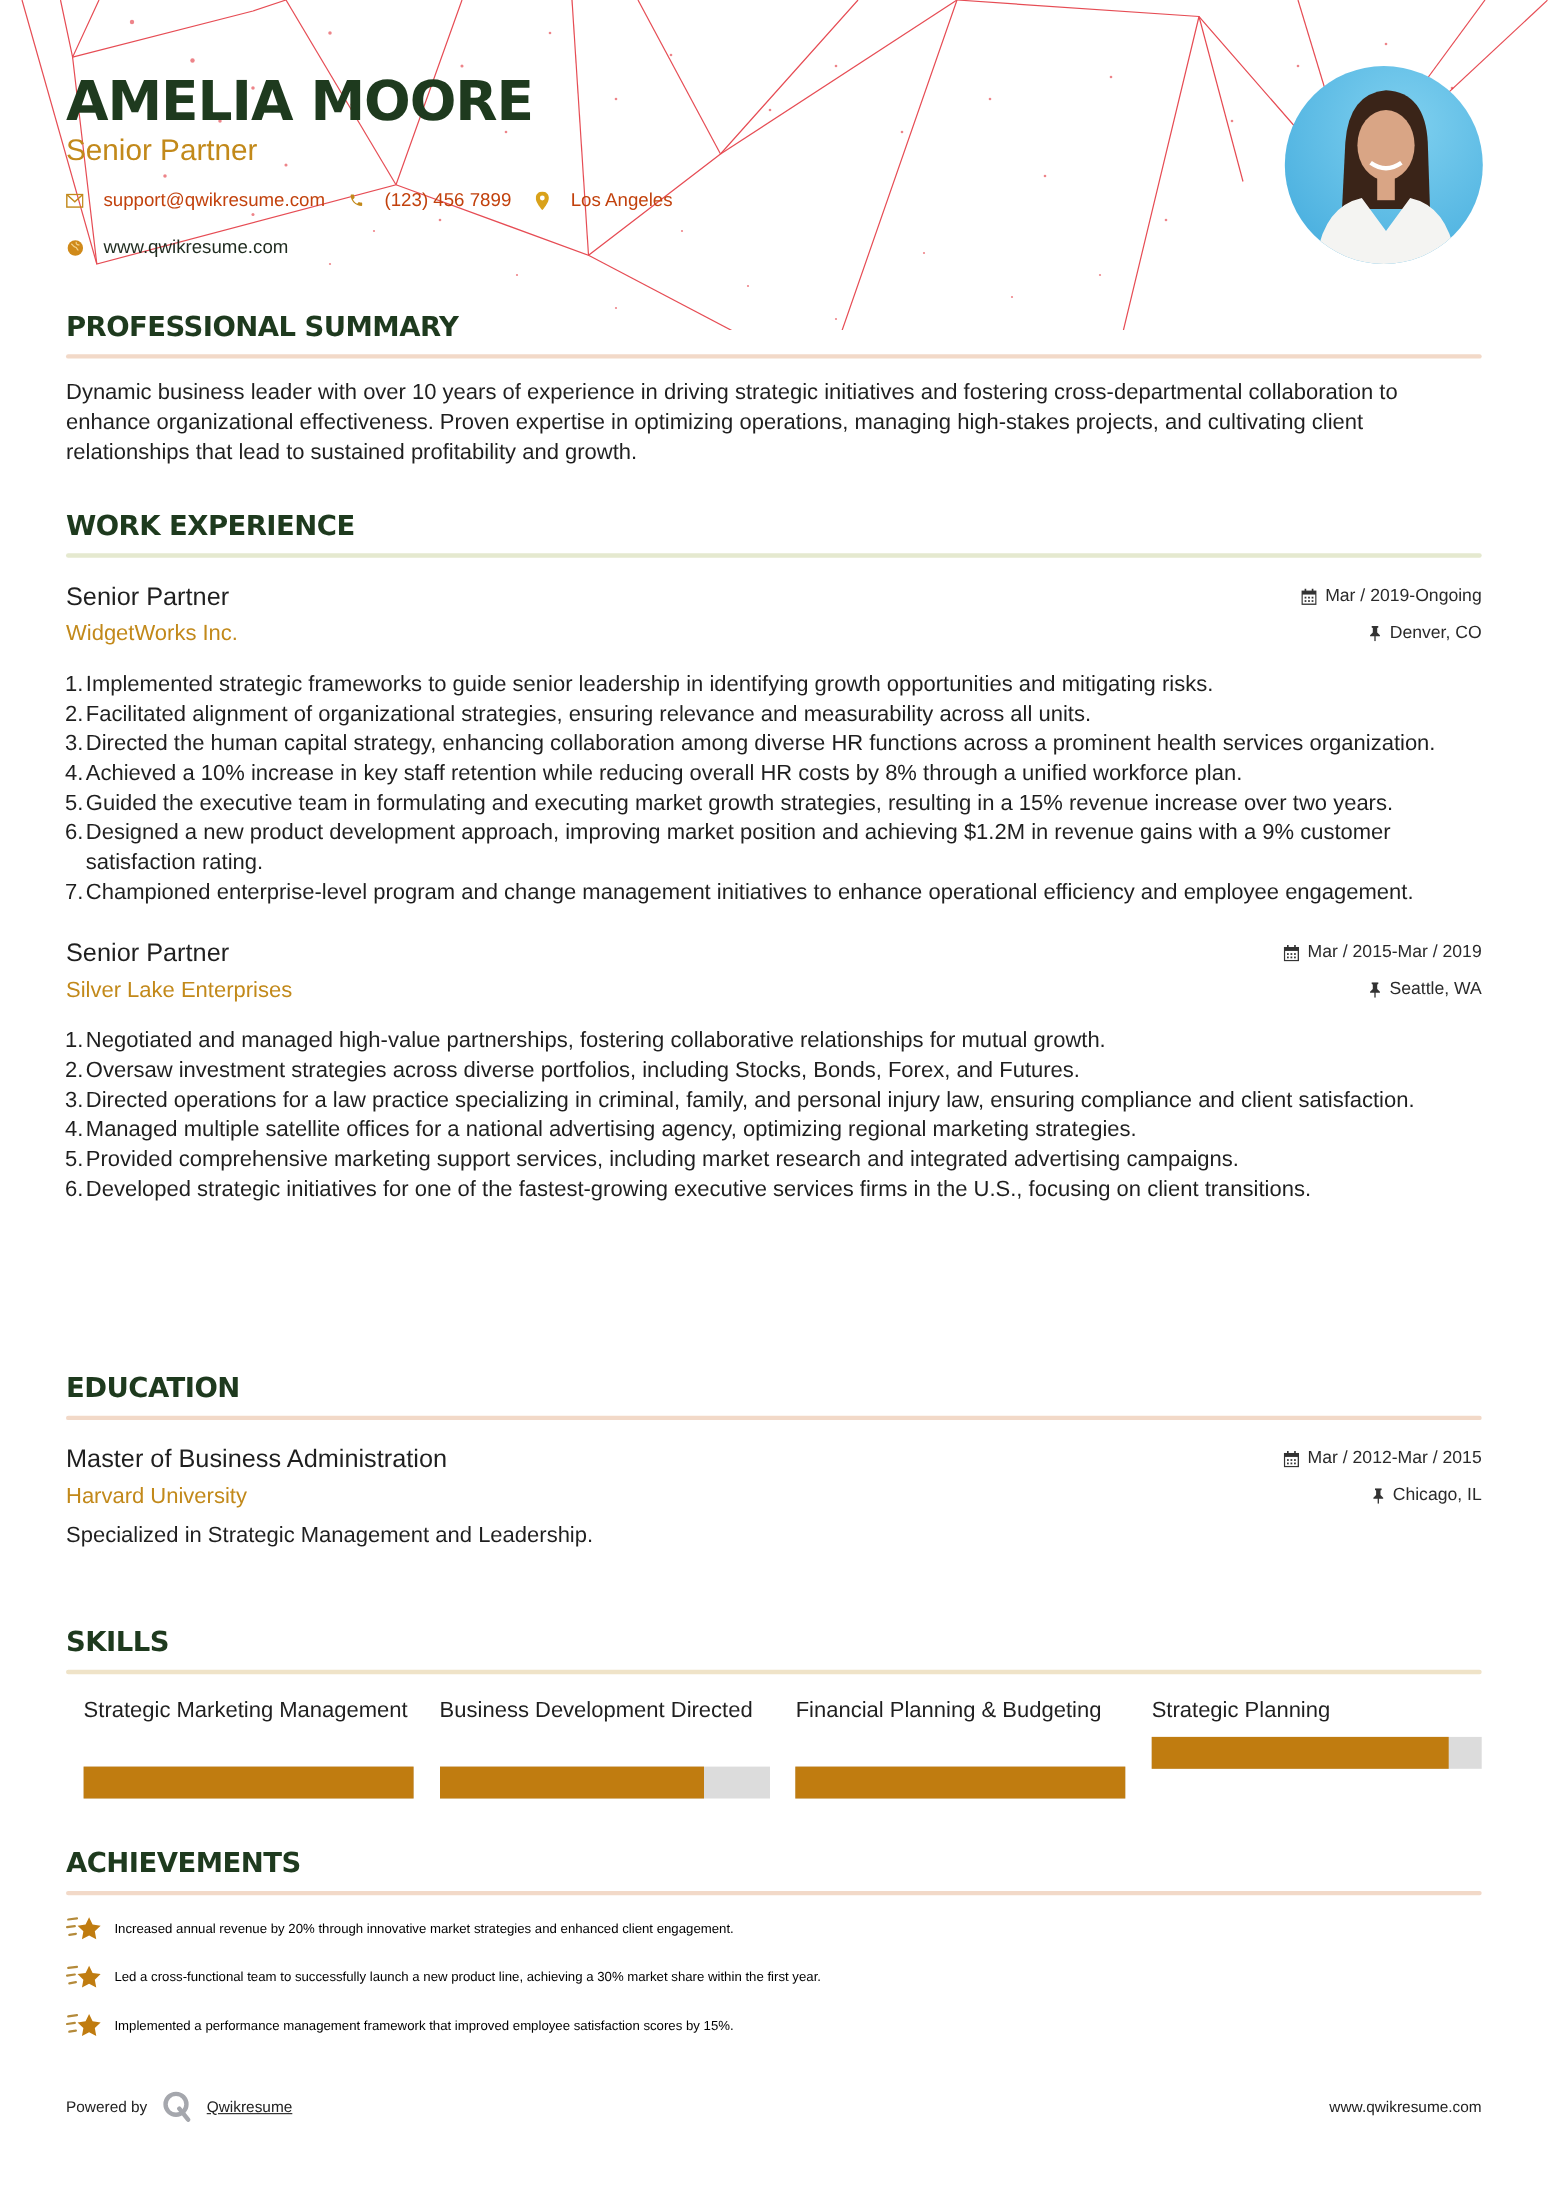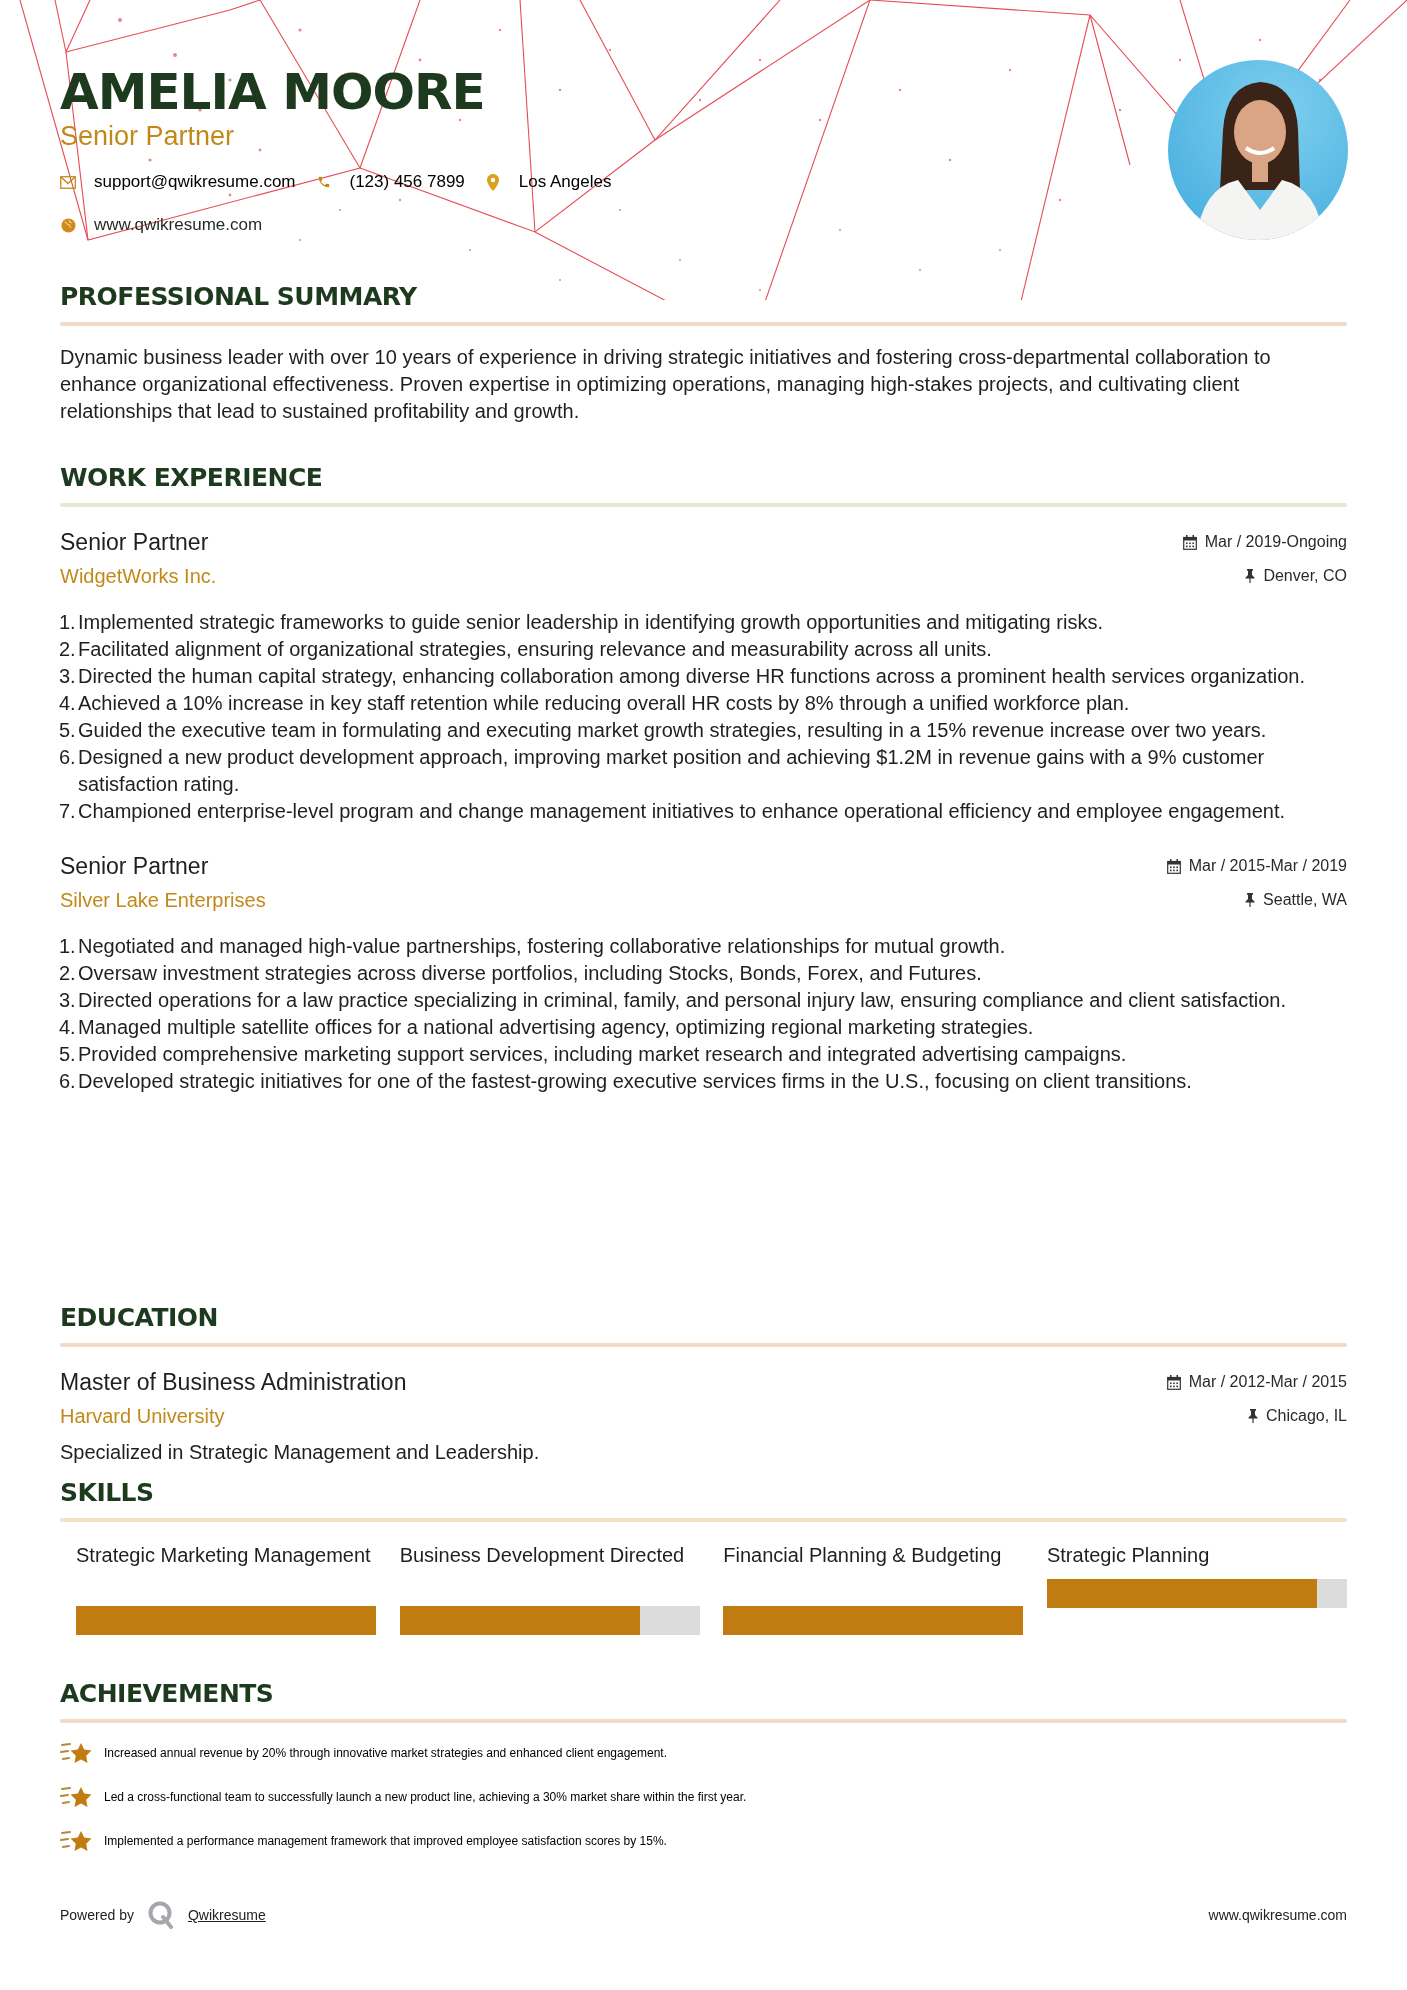--- a/index.html
+++ b/index.html
@@ -4,21 +4,21 @@
 <style>
   * { box-sizing: border-box; margin: 0; padding: 0; }
   html, body { width: 1407px; height: 1990px; background: #ffffff; }
   body { position: relative; font-family: "Liberation Sans", sans-serif; color: #1f1f1f; overflow: hidden; }
   .page { position: relative; width: 1407px; height: 1990px; padding-left: 48px; }
   .bg-pattern { position: absolute; left: 0; top: 0; width: 1407px; height: 300px; z-index: 0; }
   .content { position: absolute; left: 60px; right: 60px; top: 0; z-index: 1; }
 
   .name { position: absolute; left: 0; top: 62px; font-family: "DejaVu Sans", sans-serif; font-weight: bold; font-size: 50px; letter-spacing: -1px; color: #1e3a1e; line-height: 60px; }
   .job-title { position: absolute; left: 0; top: 120px; font-size: 27px; color: #c2891a; line-height: 32px; }
-  .contacts { position: absolute; left: 0; top: 172px; display: flex; align-items: center; font-size: 17px; color: #000000; }
+  .contacts { position: absolute; left: 0; top: 172px; display: flex; align-items: center; font-size: 17px; color: #c2410c; }
   .contact-item { display: flex; align-items: center; margin-right: 20px; }
   .contact-item .ic { width: 16px; height: 16px; margin-right: 18px; display: inline-flex; align-items: center; justify-content: center; }
   .contact-row2 { position: absolute; left: 0; top: 215px; display: flex; align-items: center; font-size: 17px; color: #1f2b1f; }
   .photo { position: absolute; left: 1108px; top: 60px; width: 180px; height: 180px; border-radius: 50%; overflow: hidden; background: radial-gradient(circle at 60% 30%, #7fd0ef, #3fa9dc); }
 
   .section { position: absolute; left: 0; right: 0; }
   .sec-title { font-family: "DejaVu Sans", sans-serif; font-size: 25px; font-weight: bold; color: #1e3a1e; letter-spacing: -0.5px; line-height: 30px; }
   .divider { height: 4px; margin-top: 10px; border-radius: 2px; }
   .divider.peach { background: #f2d9c8; }
   .divider.sage { background: #e5e9cf; }
@@ -262,21 +262,21 @@
           <li><span class="num">1.</span><span>Negotiated and managed high-value partnerships, fostering collaborative relationships for mutual growth.</span></li>
           <li><span class="num">2.</span><span>Oversaw investment strategies across diverse portfolios, including Stocks, Bonds, Forex, and Futures.</span></li>
           <li><span class="num">3.</span><span>Directed operations for a law practice specializing in criminal, family, and personal injury law, ensuring compliance and client satisfaction.</span></li>
           <li><span class="num">4.</span><span>Managed multiple satellite offices for a national advertising agency, optimizing regional marketing strategies.</span></li>
           <li><span class="num">5.</span><span>Provided comprehensive marketing support services, including market research and integrated advertising campaigns.</span></li>
           <li><span class="num">6.</span><span>Developed strategic initiatives for one of the fastest-growing executive services firms in the U.S., focusing on client transitions.</span></li>
         </ol>
       </div>
     </div>
 
-    <div class="section" style="top:1303px;">
+    <div class="section" style="top:1247px;">
       <div class="sec-title">EDUCATION</div>
       <div class="divider peach"></div>
       <div style="margin-top:20px;">
         <div class="entry-head">
           <div class="entry-title">Master of Business Administration</div>
           <div class="entry-org">Harvard University</div>
           <div class="entry-date">
             <span class="ic">
                 <svg width="14" height="15" viewBox="0 0 14 15">
                   <rect x="0.7" y="2.5" width="12.6" height="11.8" fill="none" stroke="#333" stroke-width="1.2"></rect>

